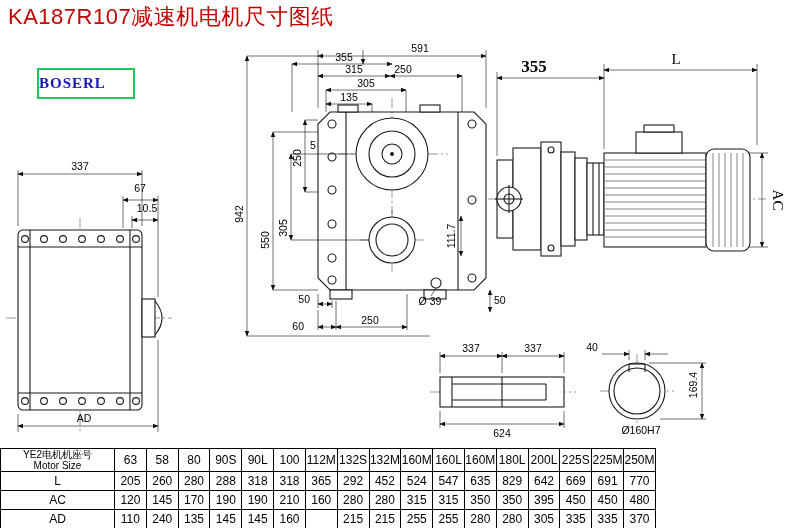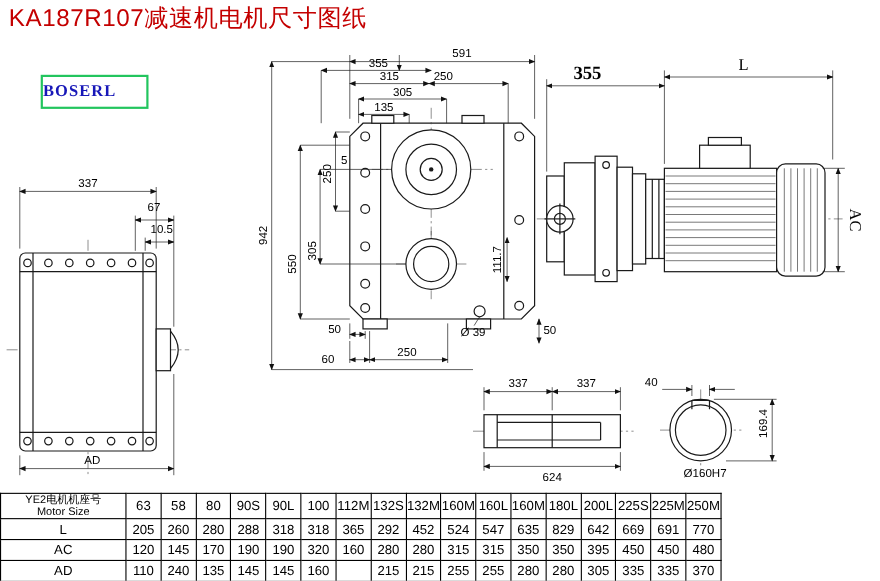--- a/index.html
+++ b/index.html
@@ -297,21 +297,21 @@
         <td>691</td>
         <td>770</td>
       </tr>
       <tr>
         <td class="lbl">AC</td>
         <td>120</td>
         <td>145</td>
         <td>170</td>
         <td>190</td>
         <td>190</td>
-        <td>320</td>
+        <td>210</td>
         <td>160</td>
         <td>280</td>
         <td>280</td>
         <td>315</td>
         <td>315</td>
         <td>350</td>
         <td>350</td>
         <td>395</td>
         <td>450</td>
         <td>450</td>

